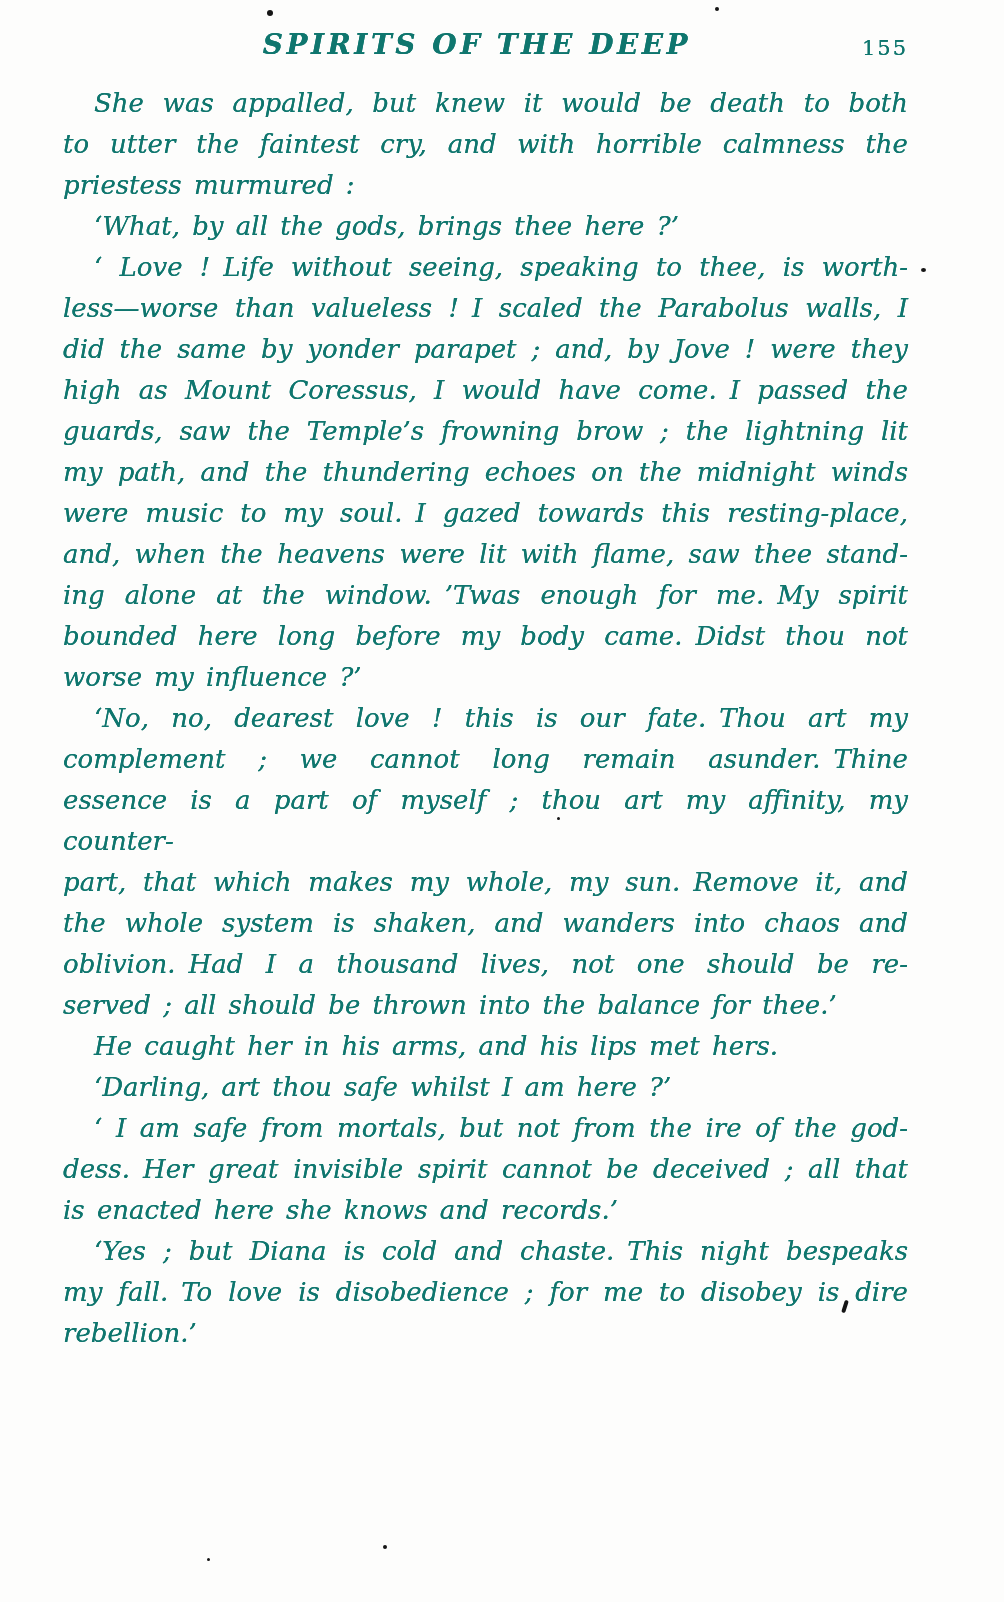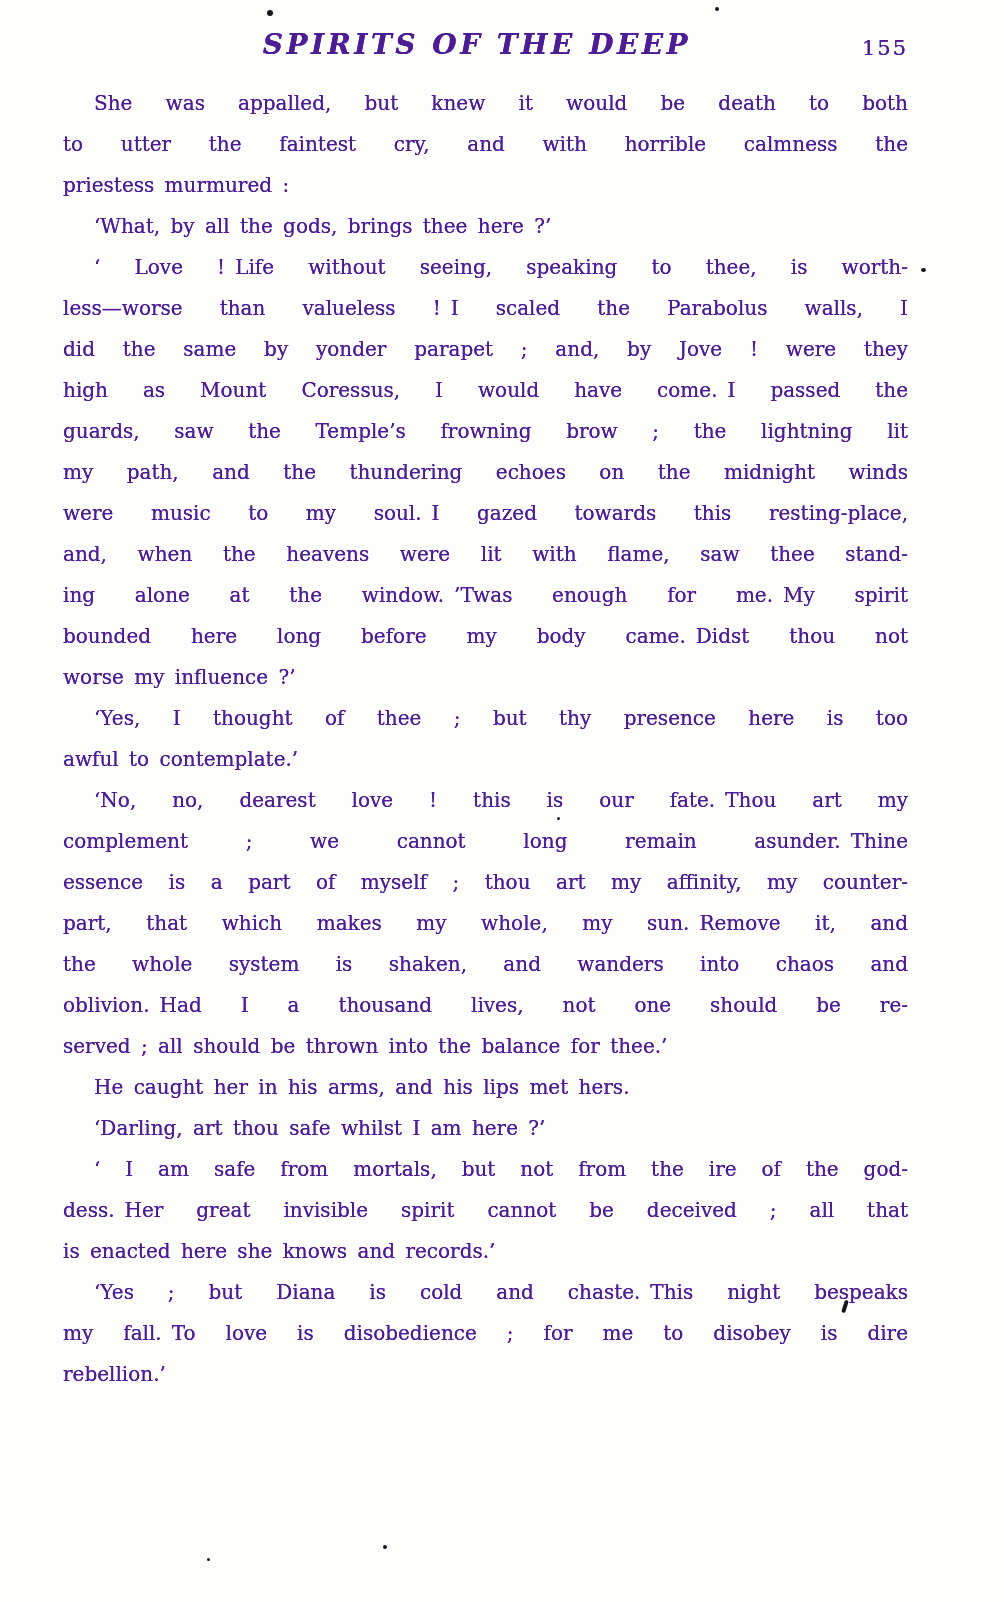--- a/index.html
+++ b/index.html
@@ -9,21 +9,21 @@
     height: 1602px;
     background: #fdfdfc;
     overflow: hidden;
   }
 
   .page {
     position: relative;
     width: 1004px;
     height: 1602px;
     background: #fdfdfc;
-    color: #4c1d95;
+    color: #0f766e;
     font-family: "DejaVu Serif", "Liberation Serif", serif;
   }
 
   
   .running-head {
     position: absolute;
     top: 24px;
     left: 63px;
     width: 845px;
     height: 44px;
@@ -51,27 +51,28 @@
 
   
   .text-block {
     position: absolute;
     top: 83px;
     left: 63px;
     width: 845px;
   }
   .paragraph { margin: 0; }
   .line {
-    font-size: 20px;
+    font-size: 26px;
     line-height: 41px;
     word-spacing: 4px;
     text-align: justify;
     text-align-last: left;
     white-space: normal;
     text-shadow: 0 0 0.5px currentColor;
+    font-style: italic;
   }
   .line.full  { text-align-last: justify; }
   .line.indent { text-indent: 31px; }
 
   
   .speck {
     position: absolute;
     background: #151515;
     border-radius: 50%;
   }
@@ -110,24 +111,20 @@
         <div class="line full">high as Mount Coressus, I would have come. I passed the</div>
         <div class="line full">guards, saw the Temple’s frowning brow ; the lightning lit</div>
         <div class="line full">my path, and the thundering echoes on the midnight winds</div>
         <div class="line full">were music to my soul. I gazed towards this resting-place,</div>
         <div class="line full">and, when the heavens were lit with flame, saw thee stand-</div>
         <div class="line full">ing alone at the window. ’Twas enough for me. My spirit</div>
         <div class="line full">bounded here long before my body came. Didst thou not</div>
         <div class="line">worse my influence ?’</div>
       </div>
       <div class="paragraph">
-        <div class="line indent full">‘Yes, I thought of thee ; but thy presence here is too</div>
-        <div class="line">awful to contemplate.’</div>
-      </div>
-      <div class="paragraph">
         <div class="line indent full">‘No, no, dearest love ! this is our fate. Thou art my</div>
         <div class="line full">complement ;  we cannot long remain asunder. Thine</div>
         <div class="line full">essence is a part of myself ; thou art my affinity, my counter-</div>
         <div class="line full">part, that which makes my whole, my sun. Remove it, and</div>
         <div class="line full">the whole system is shaken, and wanders into chaos and</div>
         <div class="line full">oblivion. Had I a thousand lives, not one should be re-</div>
         <div class="line">served ; all should be thrown into the balance for thee.’</div>
       </div>
       <div class="paragraph">
         <div class="line indent">He caught her in his arms, and his lips met hers.</div>

